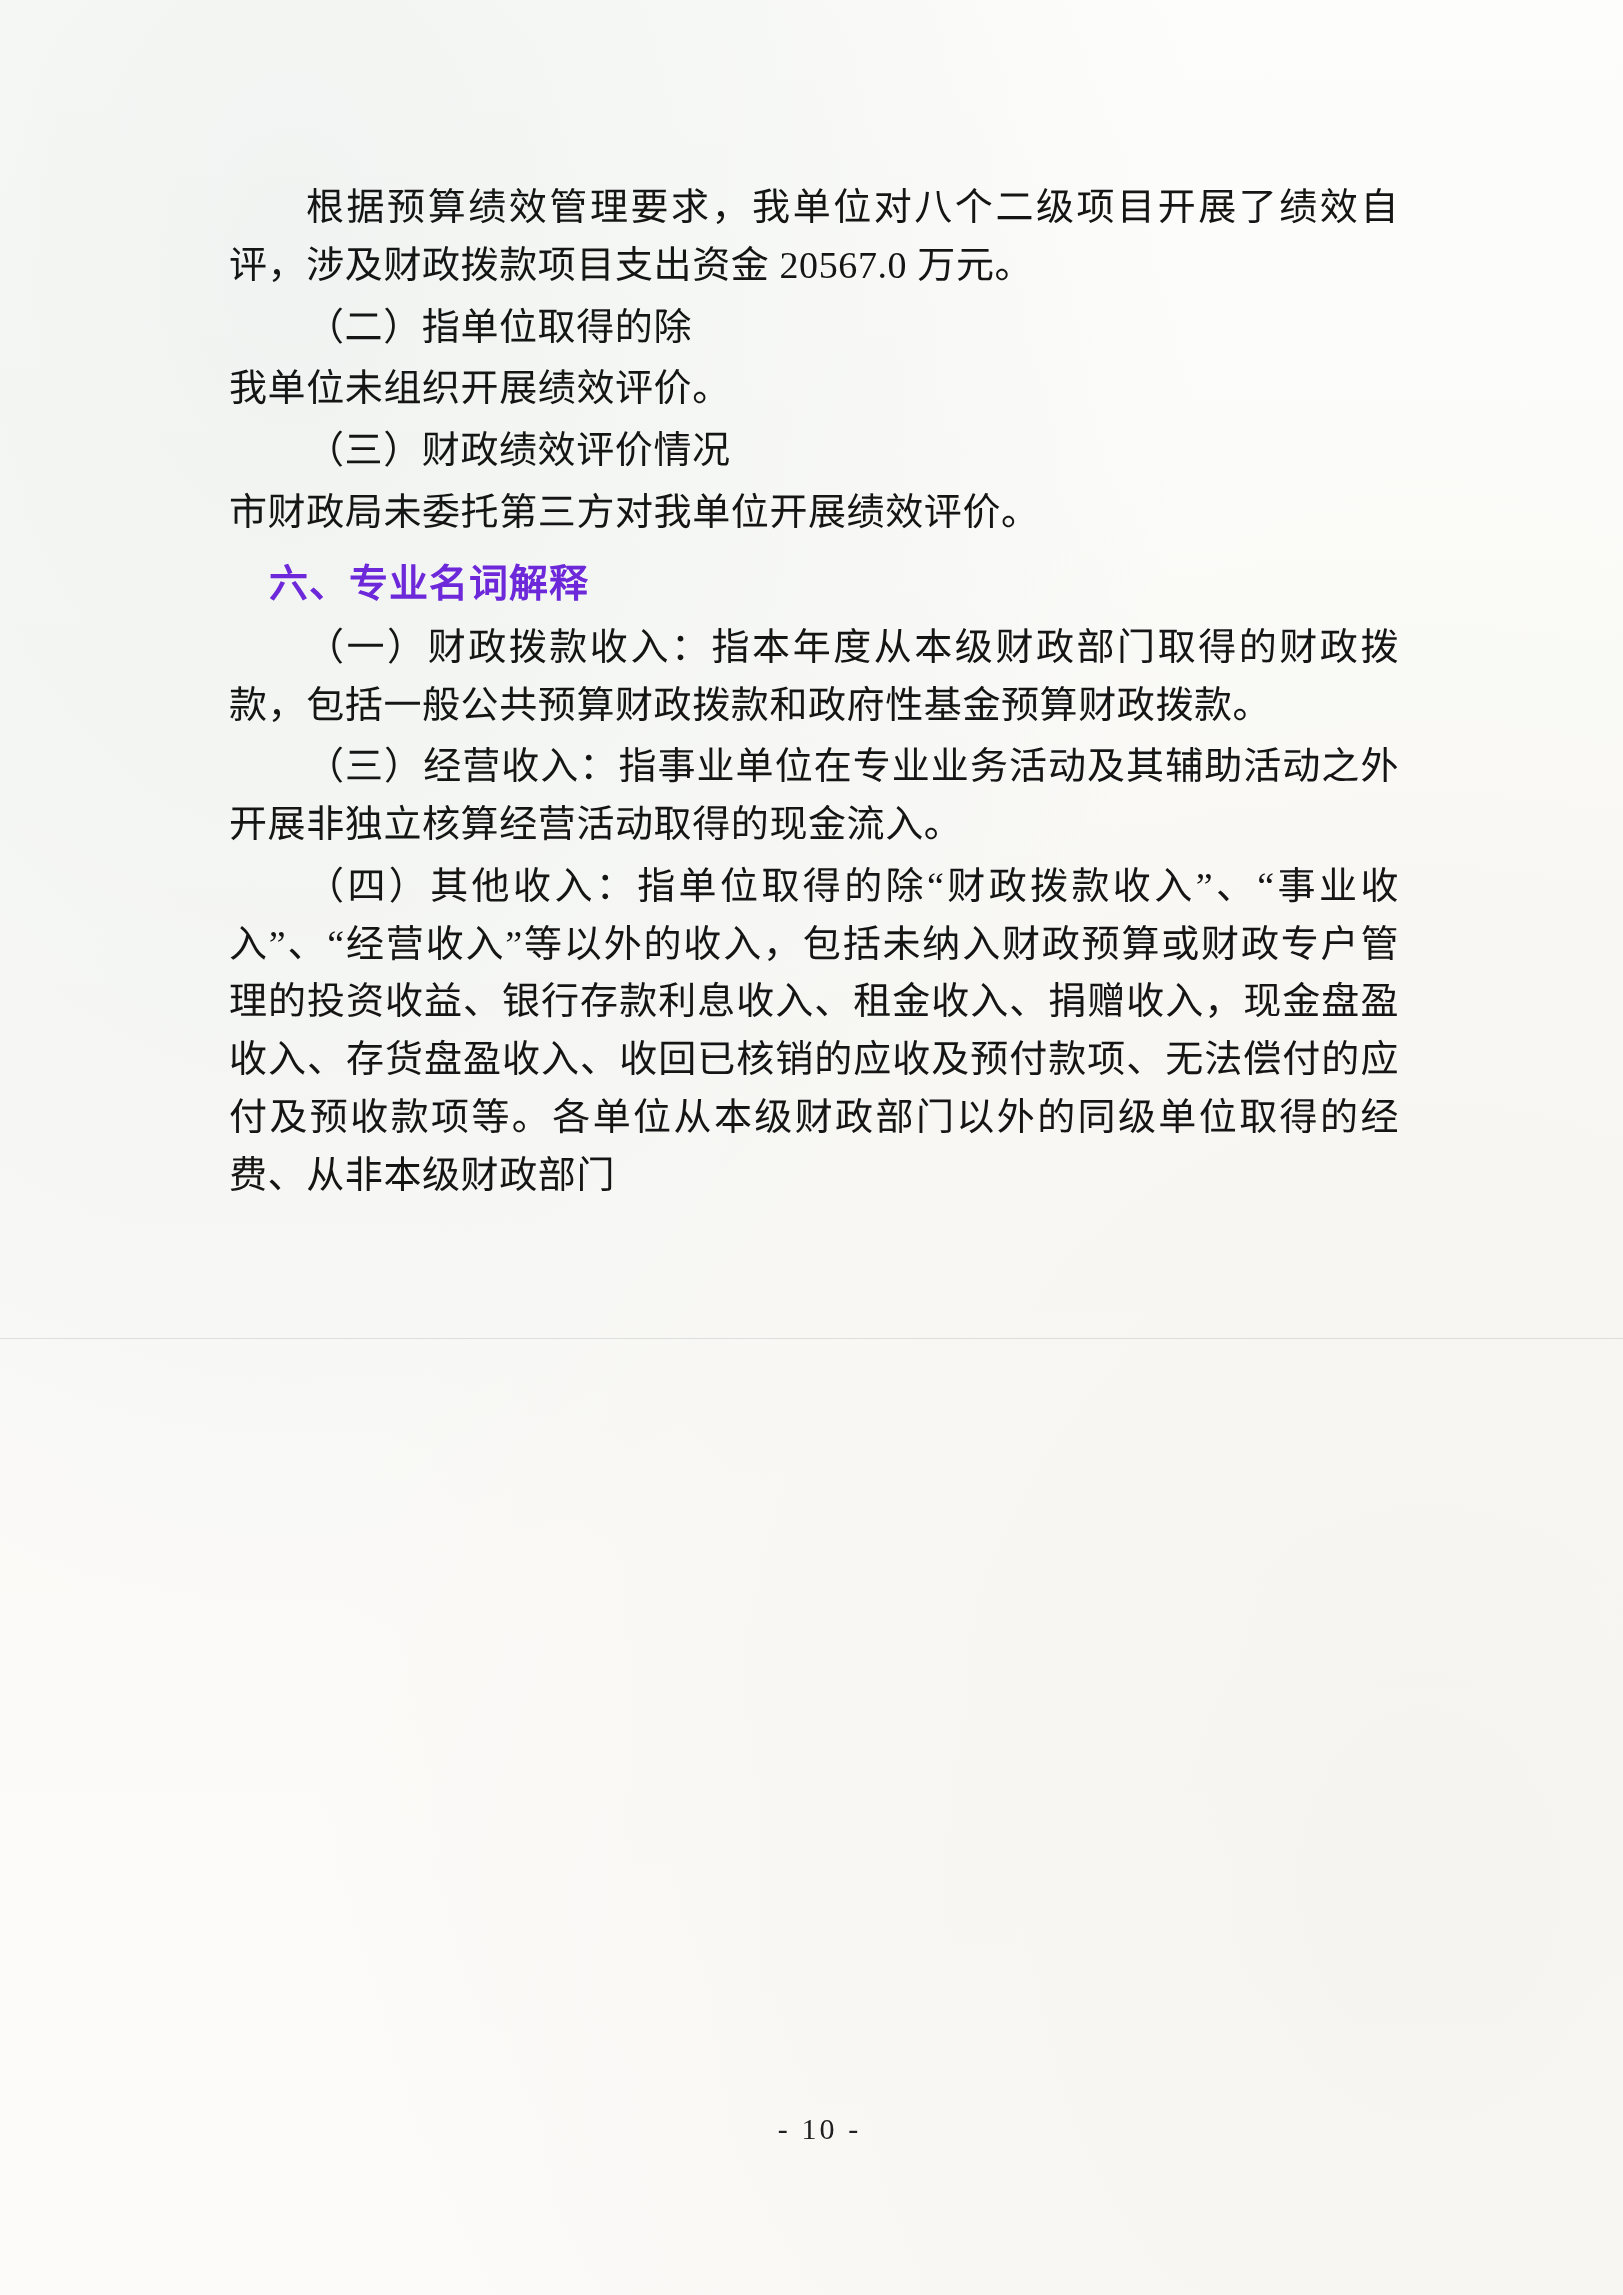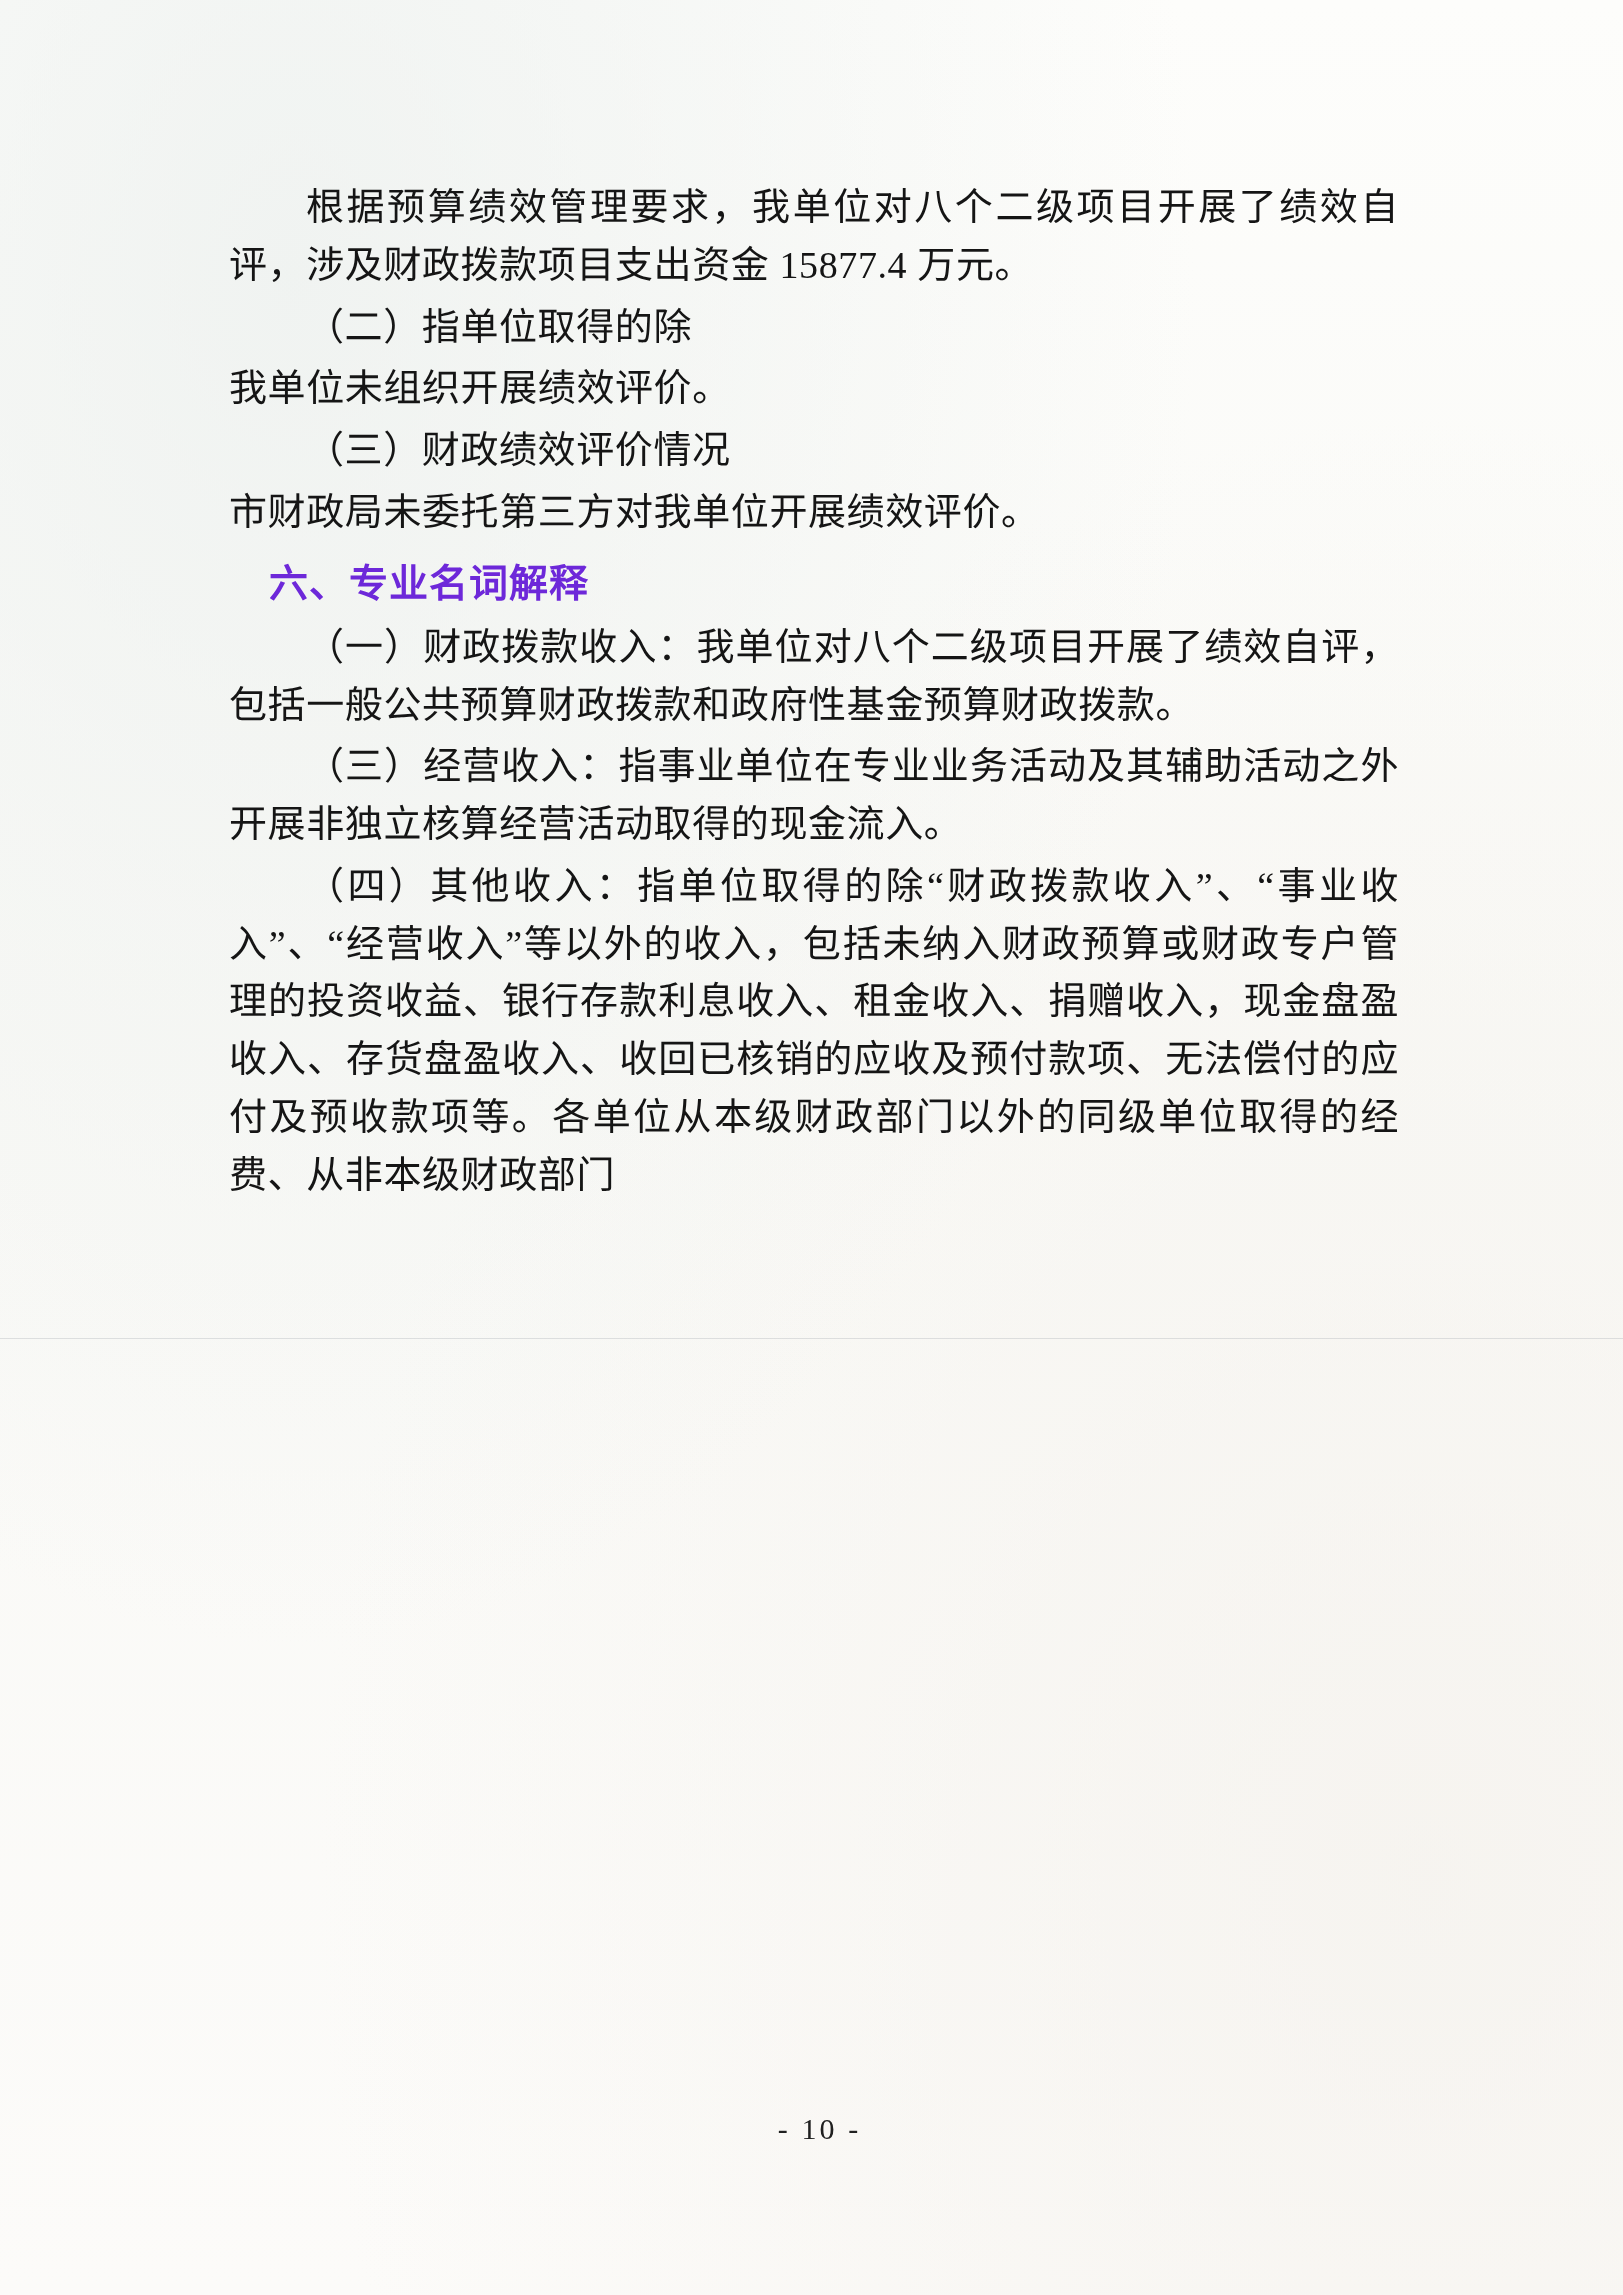--- a/index.html
+++ b/index.html
@@ -101,34 +101,34 @@
 <body>
 
 <div class="page">
 
   <div class="scan-line" style="top:1338px"></div>
 
   <div class="content">
 
     <div class="doc-body">
 
-      <p class="para indent">根据预算绩效管理要求，我单位对八个二级项目开展了绩效自评，涉及财政拨款项目支出资金 15877.4 万元。</p>
+      <p class="para indent">根据预算绩效管理要求，我单位对八个二级项目开展了绩效自评，涉及财政拨款项目支出资金 20567.0 万元。</p>
 
 
       <p class="kai indent">（二）指单位取得的除</p>
 
       <p class="para indent-small">我单位未组织开展绩效评价。</p>
 
       <p class="kai indent">（三）财政绩效评价情况</p>
 
       <p class="para indent-small">市财政局未委托第三方对我单位开展绩效评价。</p>
 
       <h2 class="heading">六、专业名词解释</h2>
 
-      <p class="para indent"><span class="kai">（一）财政拨款收入：</span><span>我单位对八个二级项目开展了绩效自评，包括一般公共预算财政拨款和政府性基金预算财政拨款。</span></p>
+      <p class="para indent"><span class="kai">（一）财政拨款收入：</span><span>指本年度从本级财政部门取得的财政拨款，包括一般公共预算财政拨款和政府性基金预算财政拨款。</span></p>
 
 
       <p class="para indent"><span class="kai">（三）经营收入：</span><span>指事业单位在专业业务活动及其辅助活动之外开展非独立核算经营活动取得的现金流入。</span></p>
 
       <p class="para indent"><span class="kai">（四）其他收入：</span><span>指单位取得的除“财政拨款收入”、“事业收入”、“经营收入”等以外的收入，包括未纳入财政预算或财政专户管理的投资收益、银行存款利息收入、租金收入、捐赠收入，现金盘盈收入、存货盘盈收入、收回已核销的应收及预付款项、无法偿付的应付及预收款项等。各单位从本级财政部门以外的同级单位取得的经费、从非本级财政部门</span></p>
 
     </div>
 
     <div class="footer">- 10 -</div>
 

